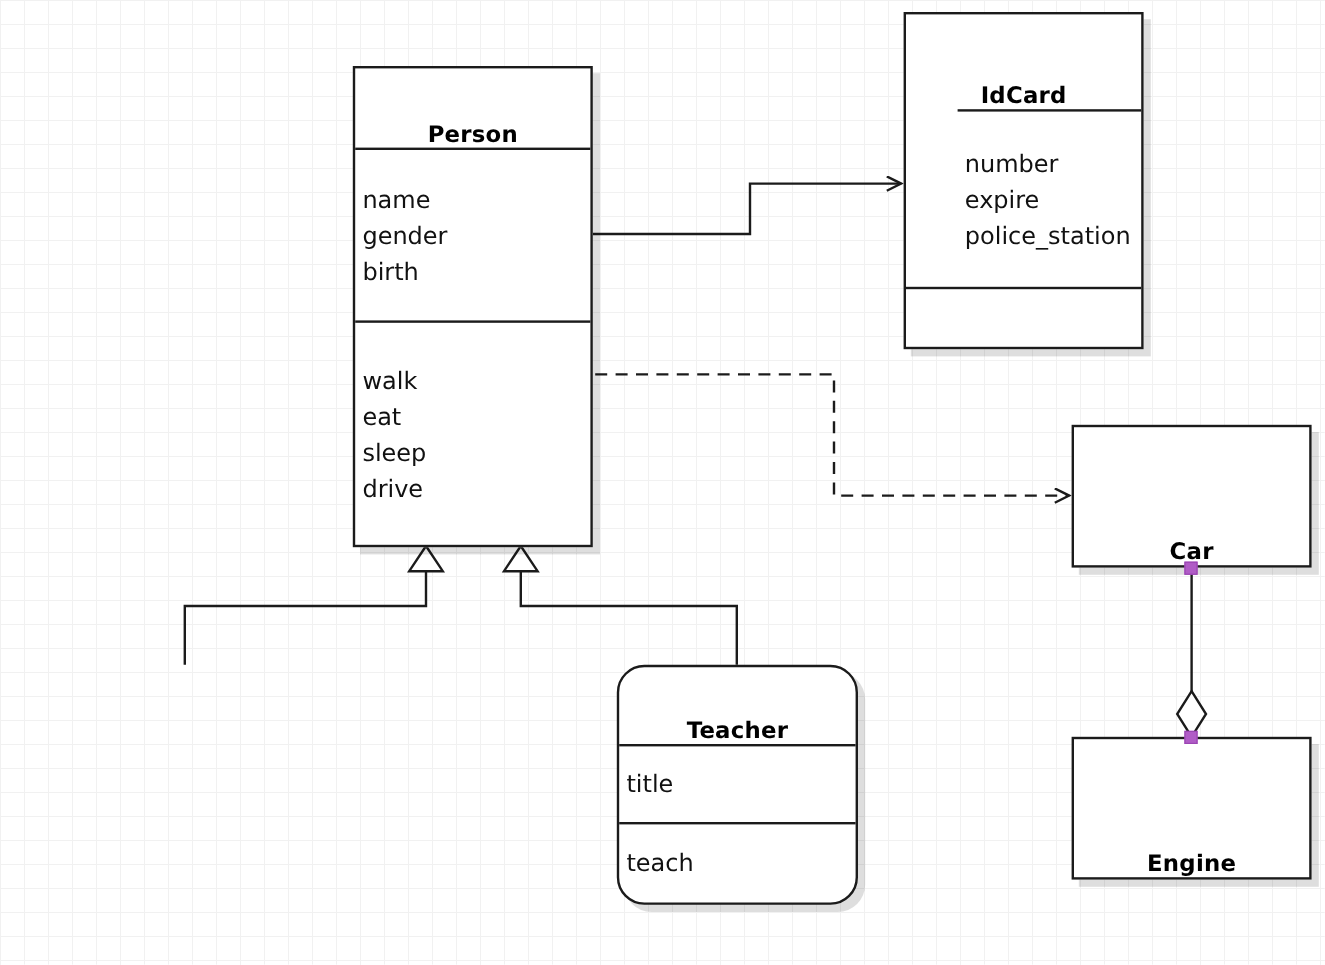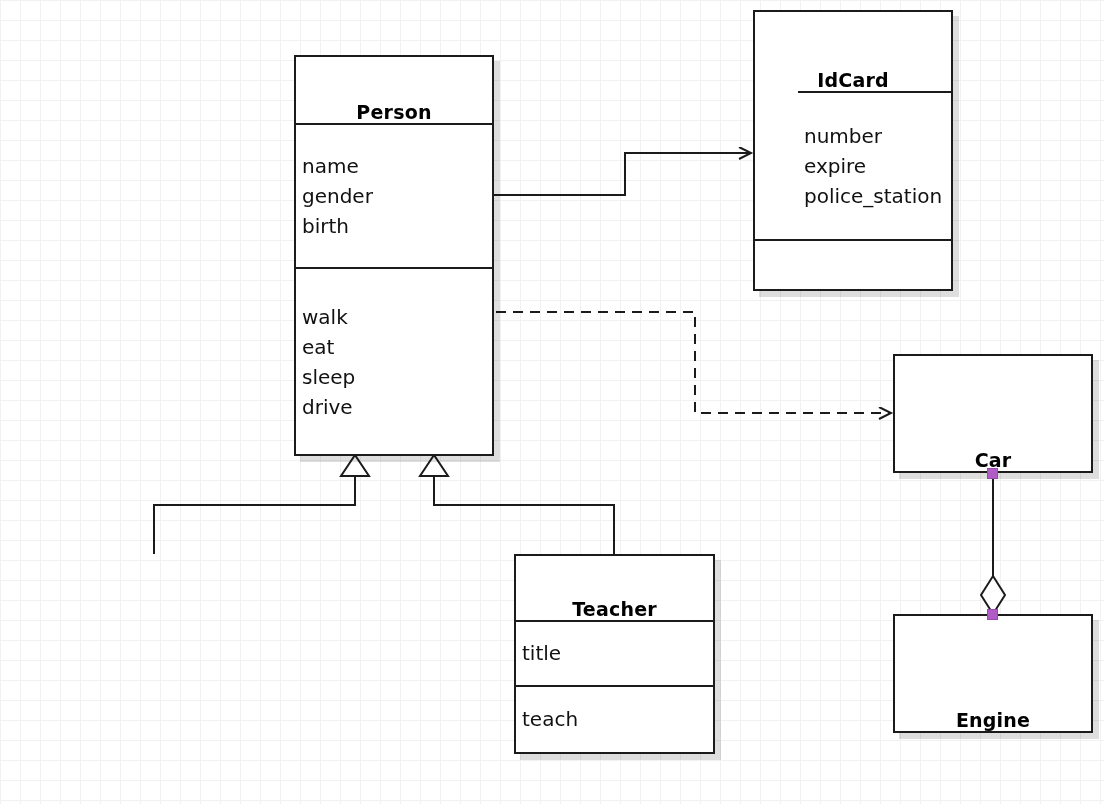--- a/index.html
+++ b/index.html
@@ -149,21 +149,21 @@
     </div>
   </div>
 
   <div class="uml-class" style="left:893px; top:614px; width:200px; height:119px;">
     <div class="compartment c-title" style="height:119px;">
       <span class="line">Engine</span>
     </div>
   </div>
 
 
-  <div class="uml-class" style="left:514px; top:554px; width:201px; height:200px;">
+  <div class="uml-class" style="left:514px; top:554px; width:201px; height:200px;border-radius:23px;">
     <div class="compartment c-title" style="height:79px;">
       <span class="line">Teacher</span>
     </div>
     <div class="compartment c-body" style="height:80px;justify-content:center;">
       <span class="line">title</span>
     </div>
     <div class="compartment c-body" style="height:83px;">
       <span class="line">teach</span>
     </div>
   </div>

